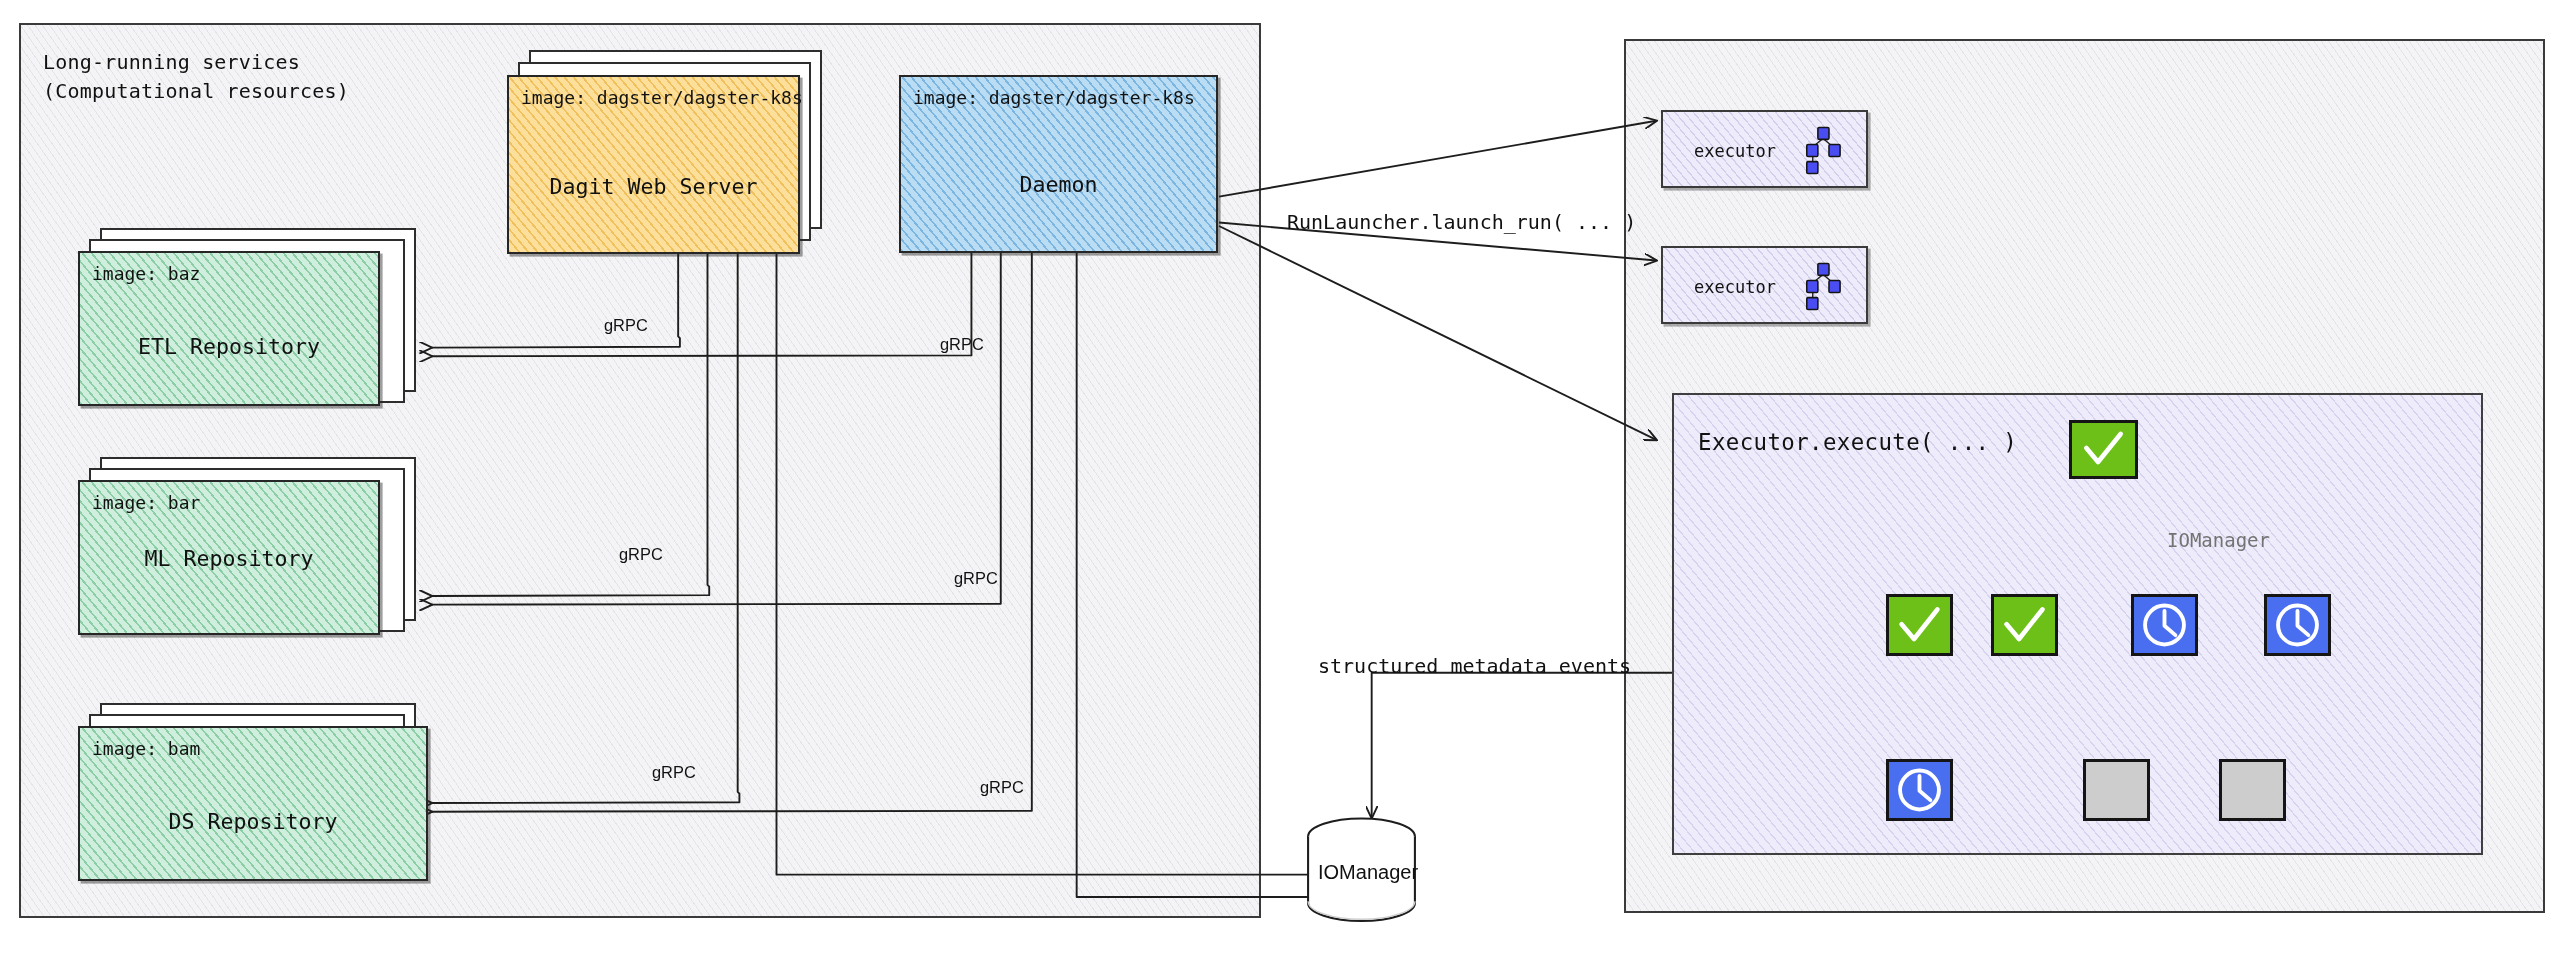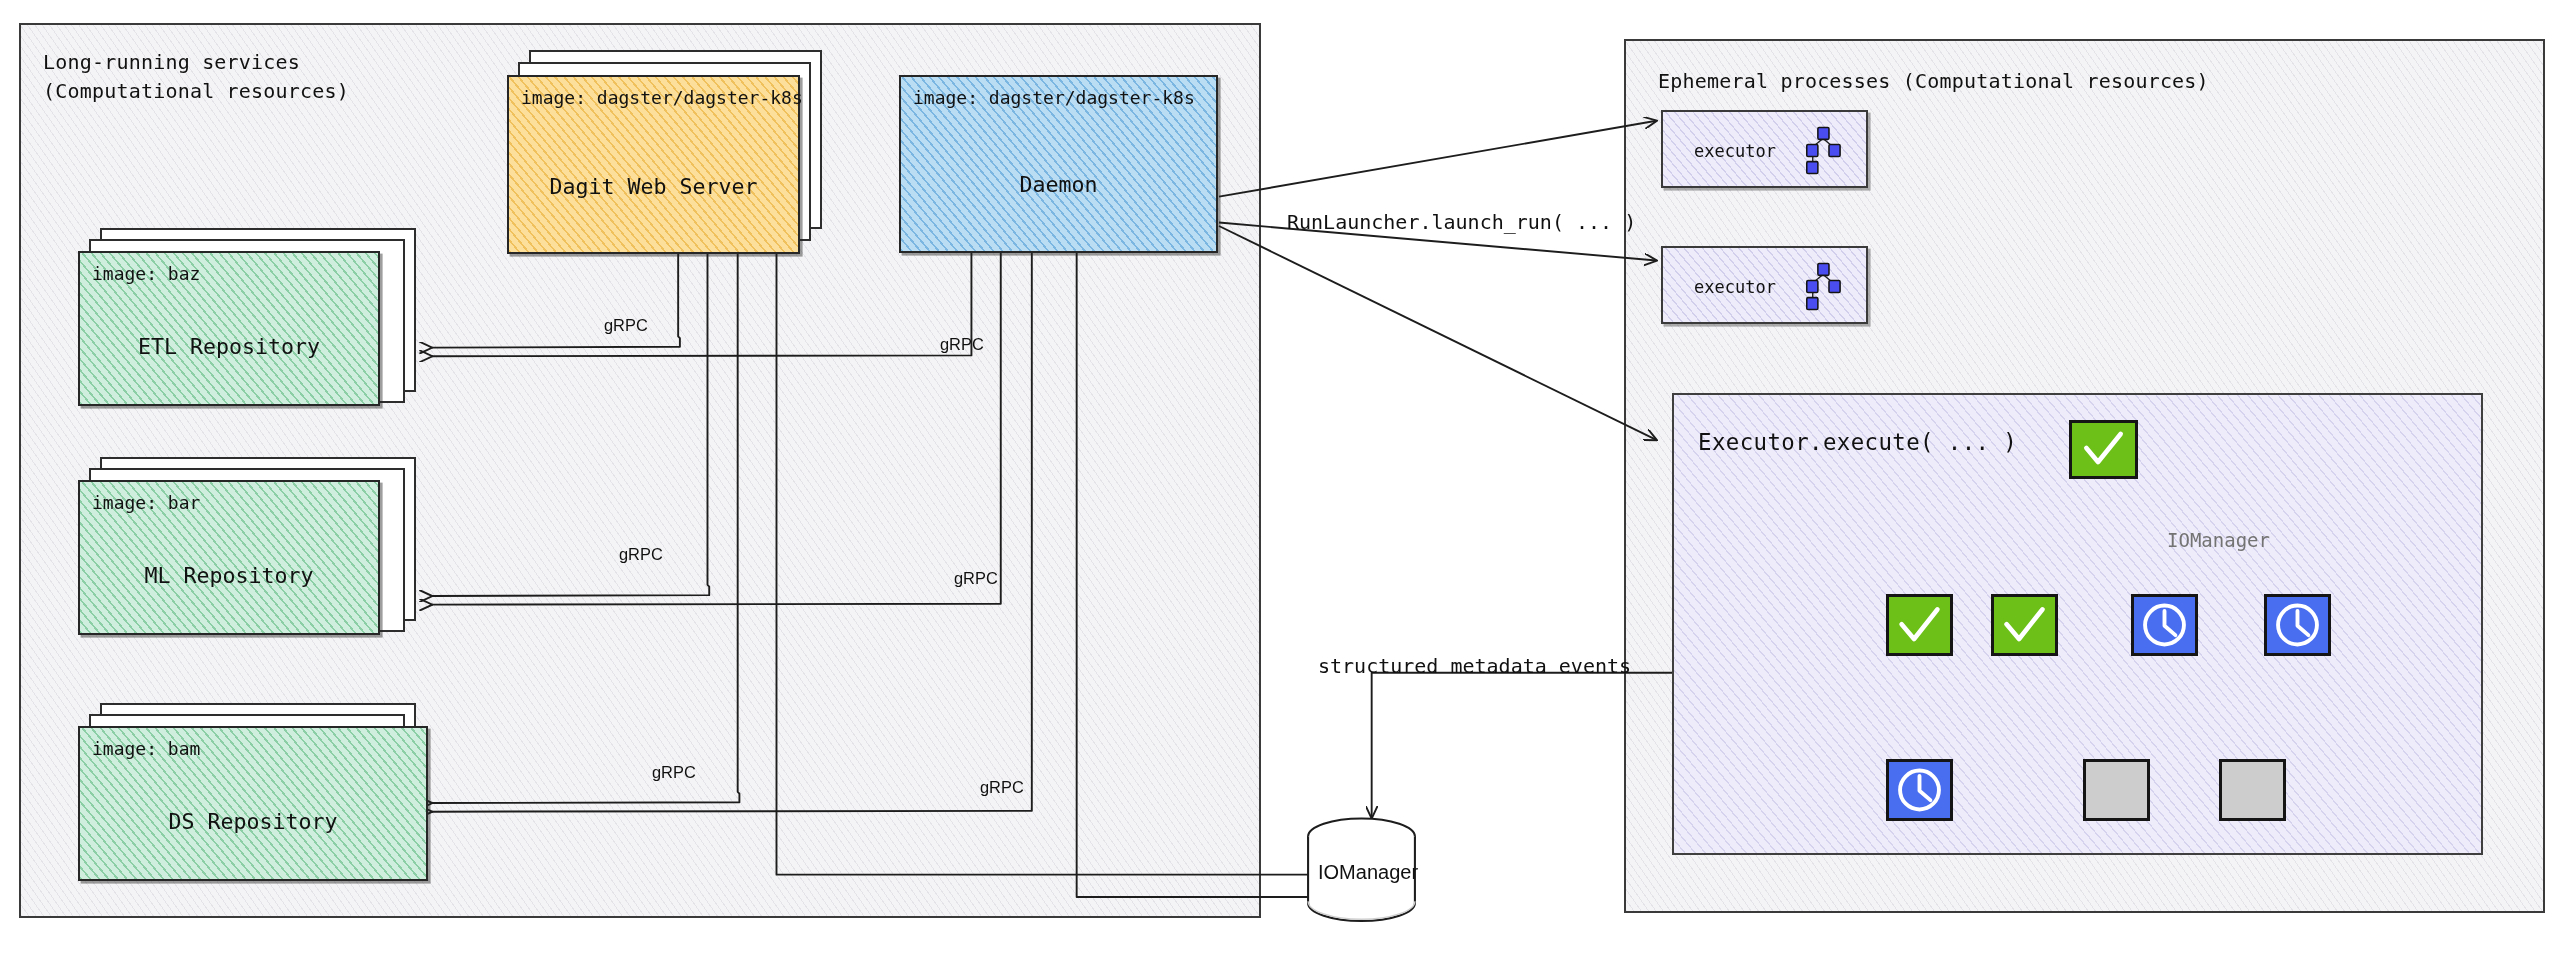--- a/index.html
+++ b/index.html
@@ -64,21 +64,20 @@
 
   <div class="panel" style="left:19px;top:23px;width:1242px;height:895px;">
     <div class="hatch"></div>
   </div>
   <div class="panel-title" style="left:43px;top:48px;width:535px;">Long-running services
 (Computational resources)</div>
 
   <div class="panel" style="left:1624px;top:39px;width:921px;height:874px;">
     <div class="hatch"></div>
   </div>
-  <div class="panel-title" style="left:1658px;top:67px;width:656px;">Ephemeral processes (Computational resources)</div>
 
   <svg class="layer" viewBox="0 0 2986 1106" width="2576" height="954">
     <defs>
       <marker id="ah" markerWidth="16" markerHeight="14" refX="14" refY="7" orient="auto" markerUnits="userSpaceOnUse">
         <path d="M0,0 L15,7 L0,14" fill="none" stroke="#1d1d1d" stroke-width="2.2"></path>
       </marker>
       <marker id="ahl" markerWidth="16" markerHeight="14" refX="2" refY="7" orient="auto" markerUnits="userSpaceOnUse">
         <path d="M16,0 L1,7 L16,14" fill="none" stroke="#1d1d1d" stroke-width="2.2"></path>
       </marker>
     </defs>
@@ -146,21 +145,21 @@
       <div class="card-name" style="top:81px;">ETL Repository</div>
     </div>
   </div>
 
   <div class="stackwrap" style="left:78px;top:457px;width:362px;height:190px;">
     <div class="ghost" style="left:22.4px;top:0px;width:316px;height:164px;"></div>
     <div class="ghost" style="left:11.2px;top:11.2px;width:316px;height:164px;"></div>
     <div class="card green" style="left:0px;top:23px;width:302px;height:155px;">
       <div class="hatch"></div>
       <div class="card-img">image: bar</div>
-      <div class="card-name" style="top:81px;">ML Repository</div>
+      <div class="card-name" style="top:64px;">ML Repository</div>
     </div>
   </div>
 
   <div class="stackwrap" style="left:78px;top:703px;width:362px;height:190px;">
     <div class="ghost" style="left:22.4px;top:0px;width:316px;height:164px;"></div>
     <div class="ghost" style="left:11.2px;top:11.2px;width:316px;height:164px;"></div>
     <div class="card green" style="left:0px;top:23px;width:350px;height:155px;">
       <div class="hatch"></div>
       <div class="card-img">image: bam</div>
       <div class="card-name" style="top:81px;">DS Repository</div>

